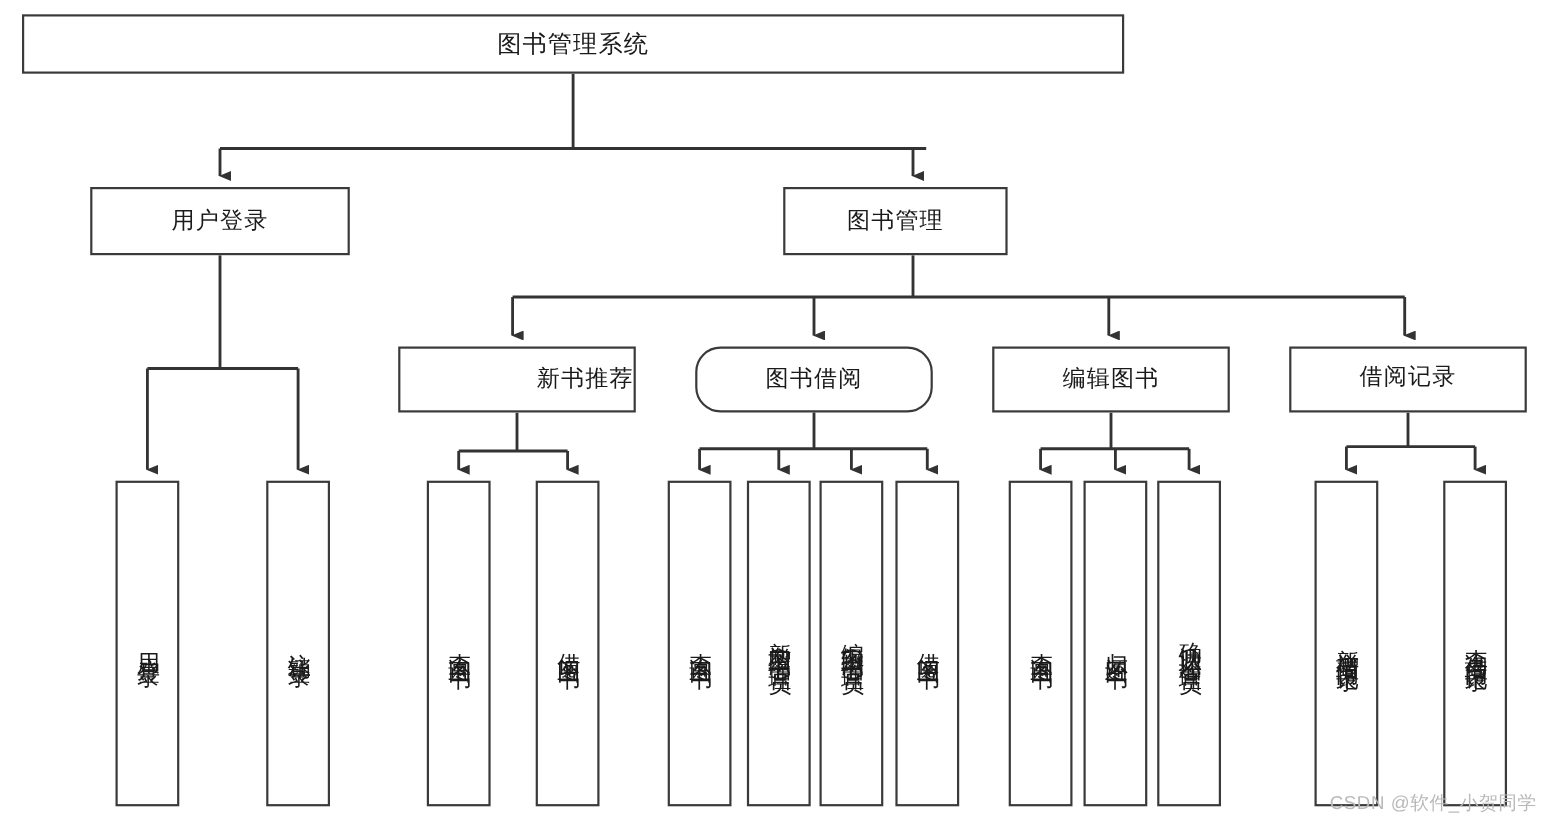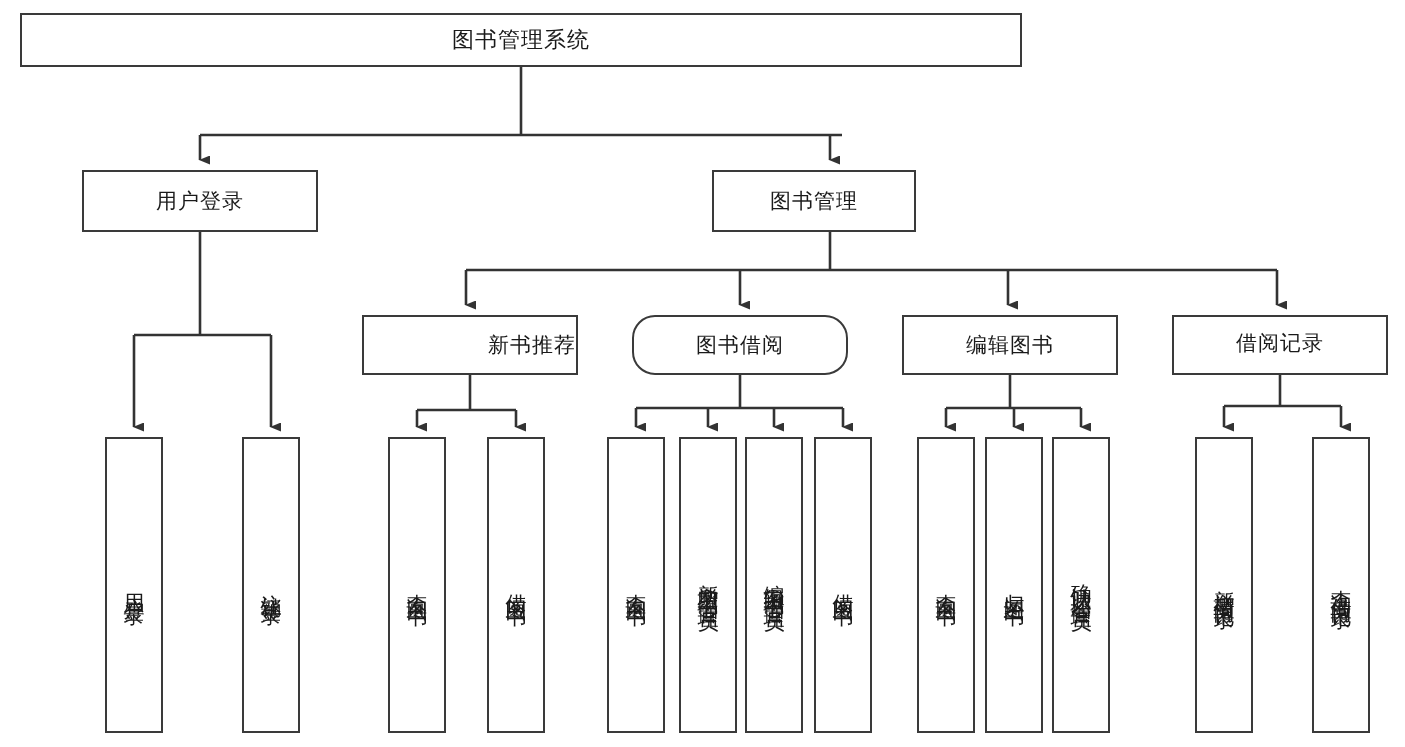--- a/index.html
+++ b/index.html
@@ -184,14 +184,15 @@
   <div class="node leaf" style="left: 1052px; top: 437px; width: 58px; height: 296px;">
     <span class="node-label">确认归还（管理员）</span>
   </div>
   <div class="node leaf" style="left: 1195px; top: 437px; width: 58px; height: 296px;">
     <span class="node-label">新增借阅记录</span>
   </div>
   <div class="node leaf" style="left: 1312px; top: 437px; width: 58px; height: 296px;">
     <span class="node-label">查询借阅记录</span>
   </div>
 
+  <div id="watermark">CSDN @软件_小贺同学</div>
 
 </div>
 
 </body></html>

